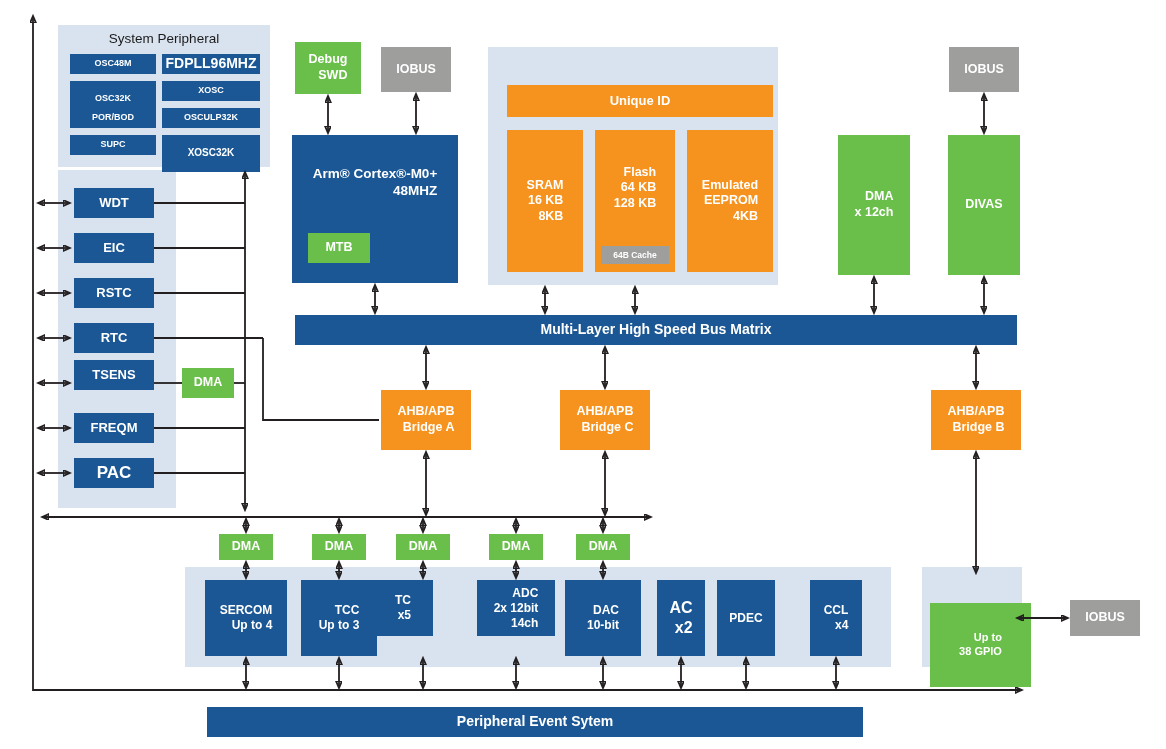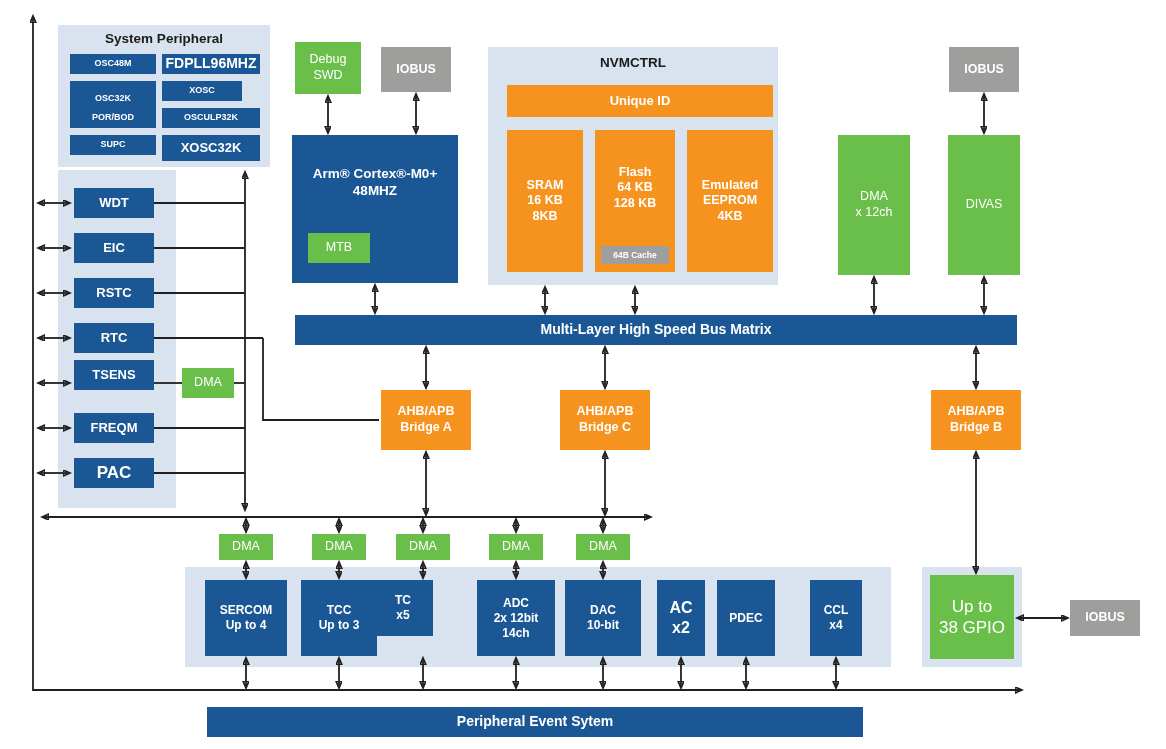--- a/index.html
+++ b/index.html
@@ -3,52 +3,51 @@
 <meta charset="utf-8">
 <style>
   :root{
     --dark-blue:#1a5794; --light-blue:#d9e3ef; --green:#6abf4a;
     --orange:#f6921e; --gray:#9e9e9d; --line:#231f20; --title:#1b1b1b;
   }
   *{box-sizing:border-box}
   body{margin:0;background:#fff;font-family:"Liberation Sans",sans-serif;}
   #canvas{position:relative;width:1166px;height:749px;background:#fff;overflow:hidden;margin:0 auto;}
   .abs{position:absolute}
-  .cell{display:flex;align-items:center;justify-content:center;text-align:center;white-space:pre-line;line-height:1.25}
+  .cell{display:flex;align-items:center;justify-content:center;text-align:right;white-space:pre-line;line-height:1.25}
   .blue{background:var(--dark-blue);color:#fff;font-weight:700}
-  .green{background:var(--green);color:#fff;font-weight:400}
+  .green{background:var(--green);color:#fff;font-weight:700}
   .orange{background:var(--orange);color:#fff;font-weight:700}
   .gray{background:var(--gray);color:#fff;font-weight:700}
   .panel{background:var(--light-blue)}
-  .ptitle{color:var(--title);font-weight:700;font-size:13.5px;display:flex;align-items:center;justify-content:center}
+  .ptitle{color:var(--title);font-weight:400;font-size:13.5px;display:flex;align-items:center;justify-content:center}
   svg{position:absolute;left:0;top:0;pointer-events:none}
   svg line,svg path{stroke:var(--line);stroke-width:1.8;fill:none}
 </style>
 </head>
 <body>
 
 <div id="canvas">
 
   <div class="abs panel" style="left:58px;top:25px;width:212px;height:142px"></div>
   <div class="abs ptitle" style="left:58px;top:29px;width:212px;height:18px">System Peripheral</div>
 
   <div class="abs panel" style="left:58px;top:170px;width:118px;height:338px"></div>
   <div class="abs panel" style="left:488px;top:47px;width:290px;height:238px"></div>
-  <div class="abs ptitle" style="left:488px;top:53px;width:290px;height:18px">NVMCTRL</div>
   <div class="abs panel" style="left:185px;top:567px;width:706px;height:100px"></div>
   <div class="abs panel" style="left:922px;top:567px;width:100px;height:100px"></div>
 
   <div class="abs cell blue" style="left:70px;top:54px;width:86px;height:20px;font-size:9px">OSC48M</div>
   <div class="abs cell blue" style="left:162px;top:54px;width:98px;height:20px;font-size:14px">FDPLL96MHZ</div>
   <div class="abs cell blue" style="left:70px;top:81px;width:86px;height:36px;font-size:9px">OSC32K</div>
-  <div class="abs cell blue" style="left:162px;top:81px;width:80px;height:20px;font-size:9px">XOSC</div>
+  <div class="abs cell blue" style="left:162px;top:81px;width:98px;height:20px;font-size:9px">XOSC</div>
   <div class="abs cell blue" style="left:70px;top:108px;width:86px;height:20px;font-size:9px">POR/BOD</div>
   <div class="abs cell blue" style="left:162px;top:108px;width:98px;height:20px;font-size:9px">OSCULP32K</div>
   <div class="abs cell blue" style="left:70px;top:135px;width:86px;height:20px;font-size:9px">SUPC</div>
-  <div class="abs cell blue" style="left:162px;top:135px;width:98px;height:26px;font-size:13px">XOSC32K</div>
+  <div class="abs cell blue" style="left:162px;top:135px;width:98px;height:37px;font-size:10px">XOSC32K</div>
 
   <div class="abs cell blue" style="left:74px;top:188px;width:80px;height:30px;font-size:13px">WDT</div>
   <div class="abs cell blue" style="left:74px;top:233px;width:80px;height:30px;font-size:13px">EIC</div>
   <div class="abs cell blue" style="left:74px;top:278px;width:80px;height:30px;font-size:13px">RSTC</div>
   <div class="abs cell blue" style="left:74px;top:323px;width:80px;height:30px;font-size:13px">RTC</div>
   <div class="abs cell blue" style="left:74px;top:360px;width:80px;height:30px;font-size:13px">TSENS</div>
   <div class="abs cell blue" style="left:74px;top:413px;width:80px;height:30px;font-size:13px">FREQM</div>
   <div class="abs cell blue" style="left:74px;top:458px;width:80px;height:30px;font-size:17px">PAC</div>
   <div class="abs cell green" style="left:182px;top:368px;width:52px;height:30px;font-size:12.5px">DMA</div>
 
@@ -90,32 +89,32 @@
   <div class="abs cell green" style="left:396px;top:534px;width:54px;height:26px;font-size:12.5px">DMA</div>
   <div class="abs cell green" style="left:489px;top:534px;width:54px;height:26px;font-size:12.5px">DMA</div>
   <div class="abs cell green" style="left:576px;top:534px;width:54px;height:26px;font-size:12.5px">DMA</div>
 
   <div class="abs cell blue" style="left:205px;top:580px;width:82px;height:76px;font-size:12px">SERCOM
 Up to 4</div>
   <div class="abs cell blue" style="left:301px;top:580px;width:76px;height:76px;font-size:12px">TCC
 Up to 3</div>
   <div class="abs cell blue" style="left:373px;top:580px;width:60px;height:56px;font-size:12px">TC
 x5</div>
-  <div class="abs cell blue" style="left:477px;top:580px;width:78px;height:76px;font-size:12px">ADC
+  <div class="abs cell blue" style="left:477px;top:580px;width:78px;height:56px;font-size:12px">ADC
 2x 12bit
 14ch</div>
   <div class="abs cell blue" style="left:565px;top:580px;width:76px;height:76px;font-size:12px">DAC
 10-bit</div>
   <div class="abs cell blue" style="left:657px;top:580px;width:48px;height:76px;font-size:16px">AC
 x2</div>
   <div class="abs cell blue" style="left:717px;top:580px;width:58px;height:76px;font-size:12px">PDEC</div>
   <div class="abs cell blue" style="left:810px;top:580px;width:52px;height:76px;font-size:12px">CCL
 x4</div>
 
-  <div class="abs cell green" style="left:930px;top:575px;width:84px;height:84px;font-size:17px">Up to
+  <div class="abs cell green" style="left:930px;top:603px;width:101px;height:84px;font-size:11px">Up to
 38 GPIO</div>
   <div class="abs cell gray" style="left:1070px;top:600px;width:70px;height:36px;font-size:12.5px">IOBUS</div>
 
   <div class="abs cell blue" style="left:207px;top:707px;width:656px;height:30px;font-size:14px">Peripheral Event Sytem</div>
 
   <svg width="1166" height="749">
     <defs>
       <marker id="ah" markerWidth="9" markerHeight="9" refX="7" refY="3" orient="auto-start-reverse" markerUnits="userSpaceOnUse">
         <path d="M0,0 L7,3 L0,6 Z" fill="#231f20" stroke="none"></path>
       </marker>

